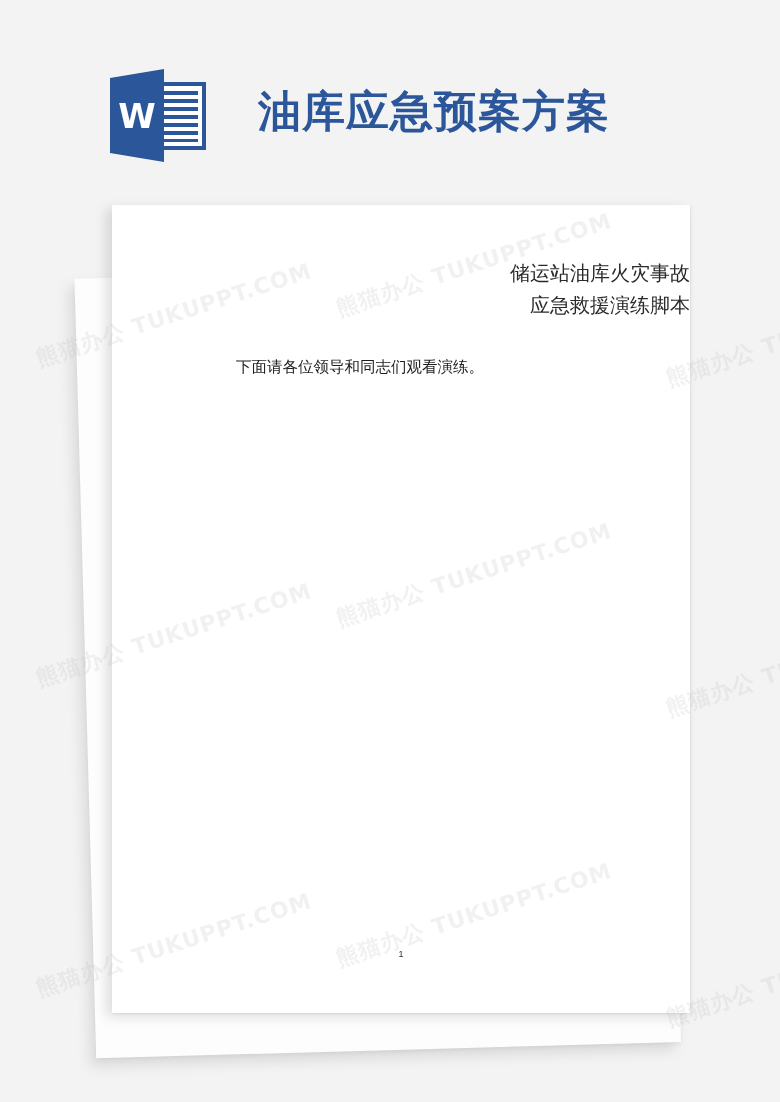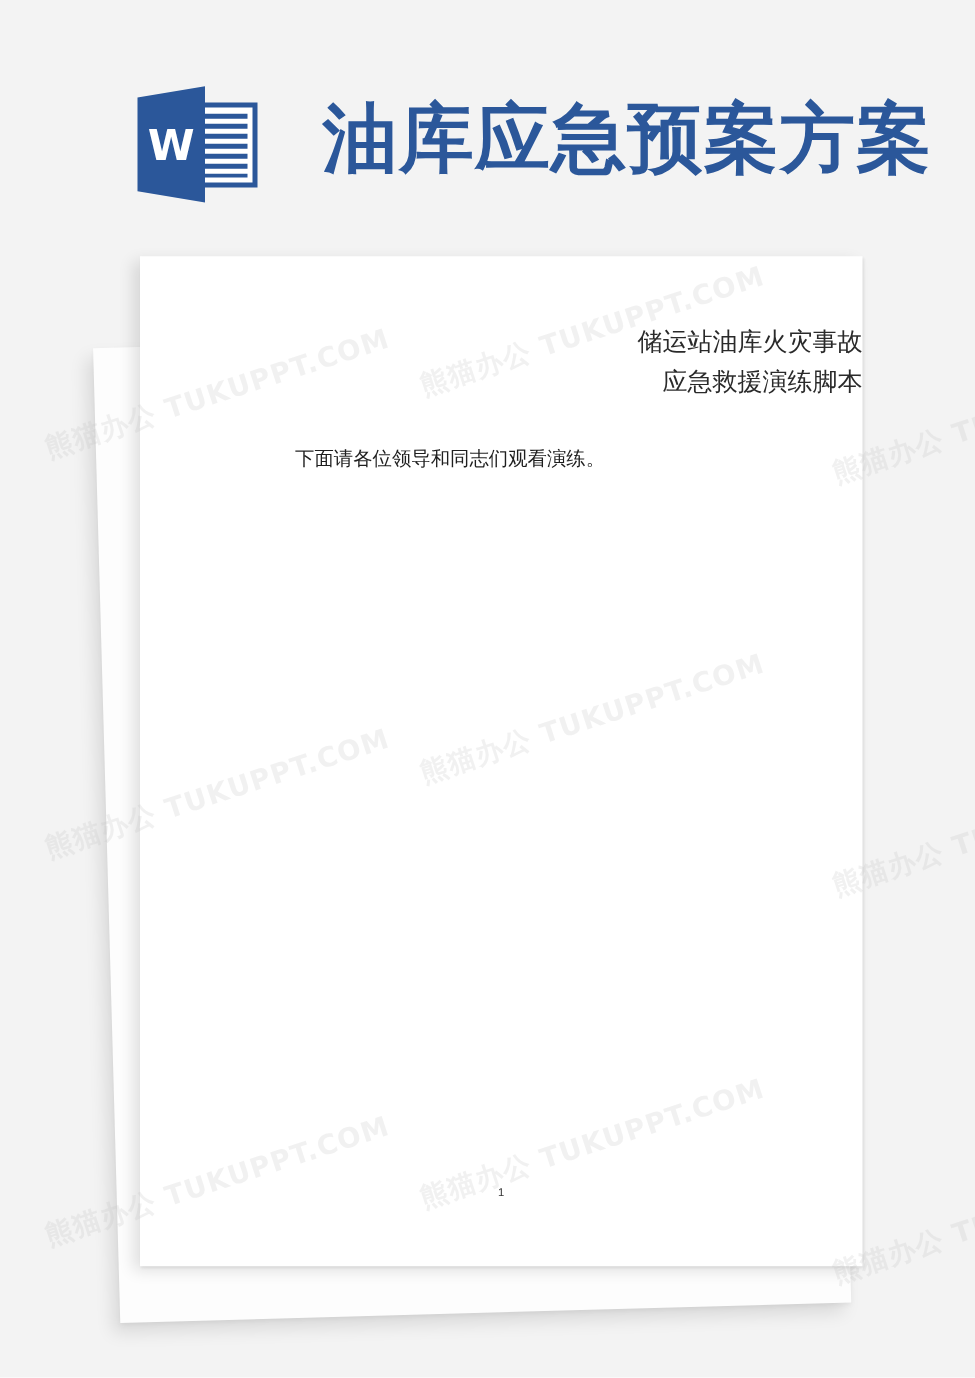--- a/index.html
+++ b/index.html
@@ -30,21 +30,21 @@
       width: 102px;
       height: 95px;
     }
     .word-icon svg { display: block; }
     .banner-title {
       position: absolute;
       left: 258px;
       top: 78px;
       font-family: "DejaVu Serif", "Liberation Serif", serif;
       font-weight: bold;
-      font-size: 60px;
+      font-size: 43px;
       letter-spacing: 1px;
       color: #2b579a;
       line-height: 66px;
       white-space: nowrap;
     }
 
     
     .page-back {
       position: absolute;
       left: 96px;

